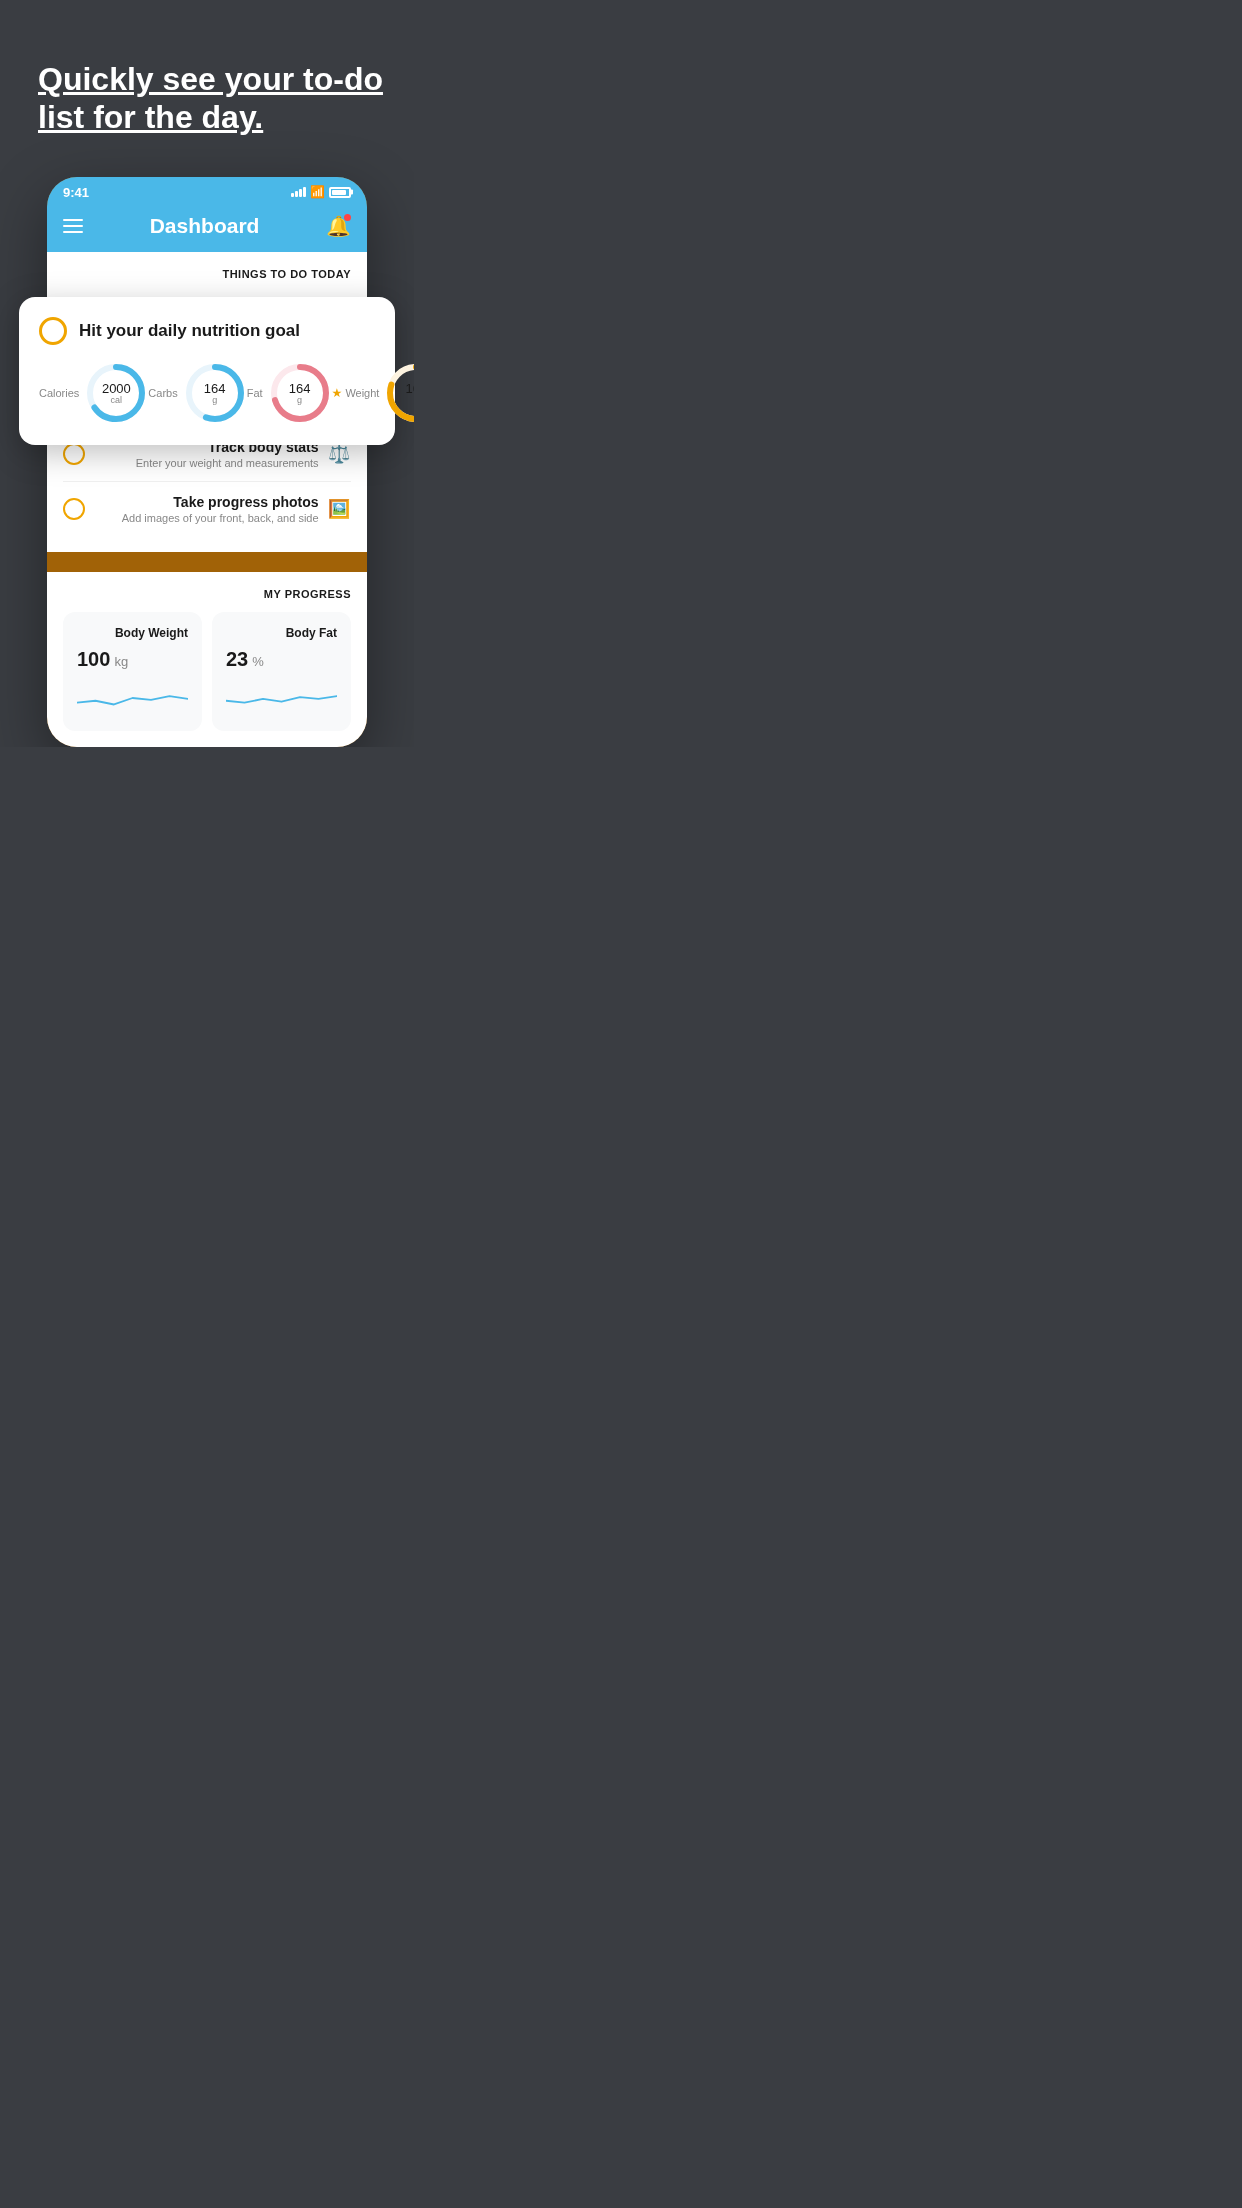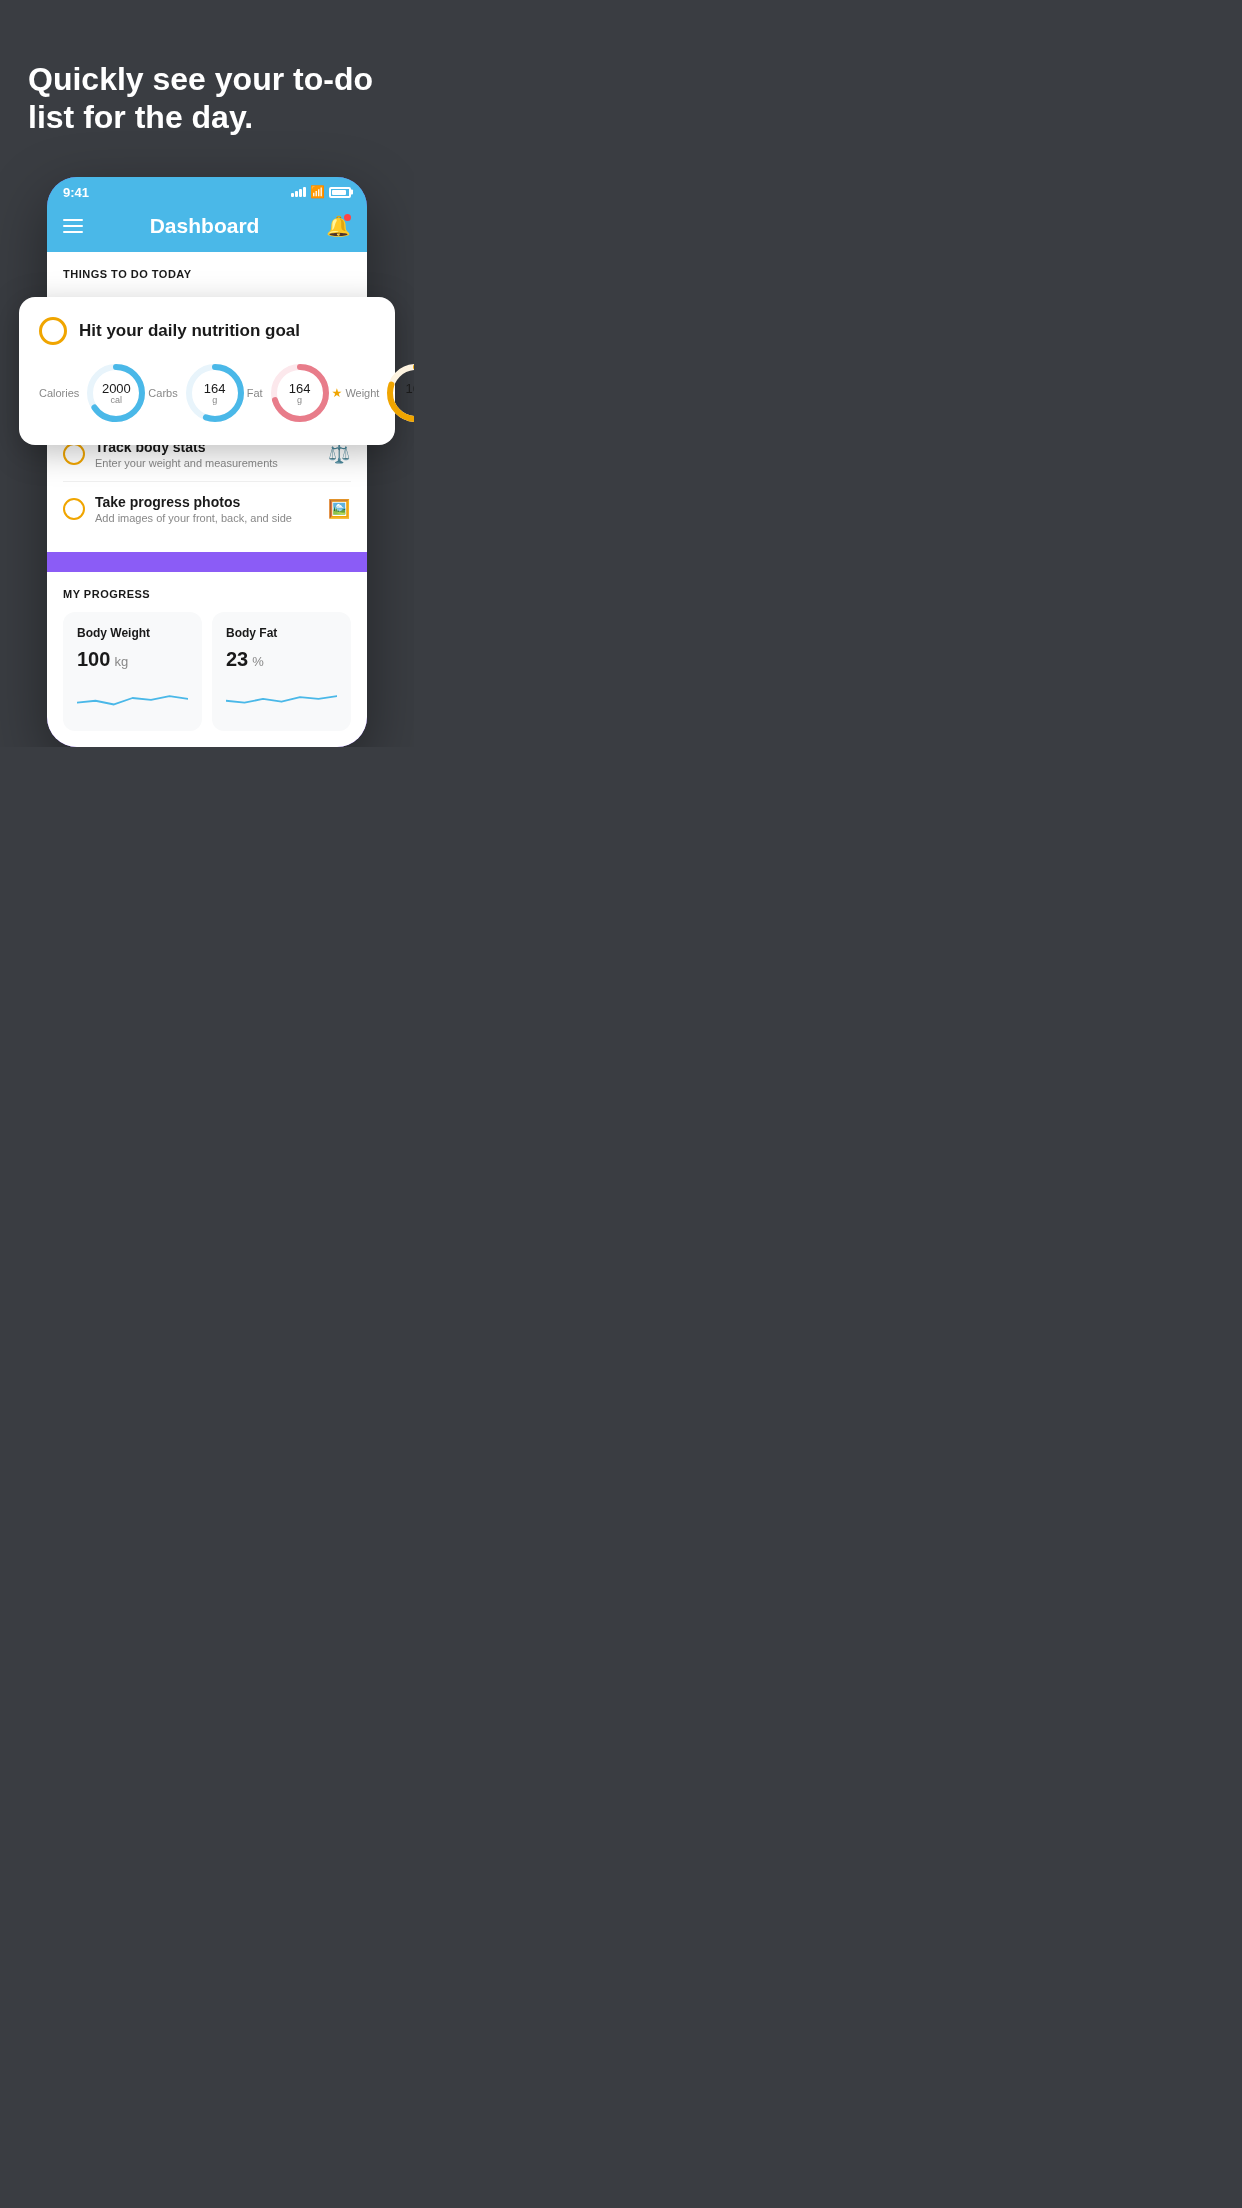--- a/index.html
+++ b/index.html
@@ -13,22 +13,23 @@
       display: flex;
       flex-direction: column;
       align-items: center;
       position: relative;
       overflow-x: hidden;
     }
 
     
     .hero-text {
       width: 100%;
-      padding: 60px 30px 30px 28px;
+      padding: 60px 30px 30px 38px;
       color: white;
+      text-decoration: underline;
     }
 
     .hero-title {
       font-size: 32px;
       font-weight: 800;
       line-height: 1.2;
       color: #ffffff;
     }
 
     
@@ -128,25 +129,26 @@
     }
 
     .ring-unit {
       font-size: 9px;
       color: #888;
     }
 
     
     .phone-frame {
       width: 320px;
-      background: #8b5cf6;
+      background: #a16207;
       border-radius: 30px;
       overflow: hidden;
       box-shadow: 0 20px 60px rgba(0,0,0,0.4);
       position: relative;
+      text-align: right;
     }
 
     
     .status-bar {
       background: #4ab8e8;
       padding: 8px 16px 4px;
       display: flex;
       justify-content: space-between;
       align-items: center;
     }

